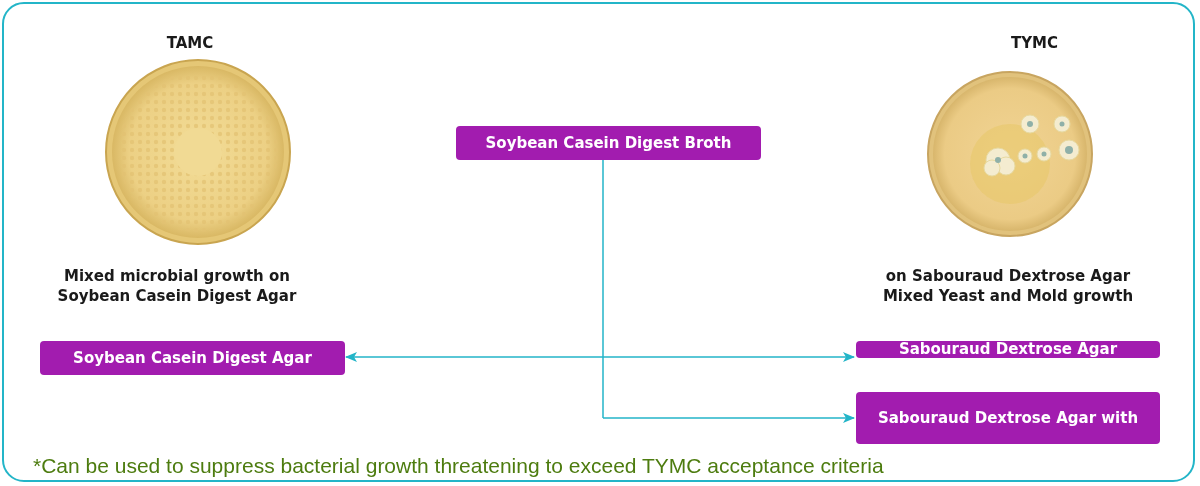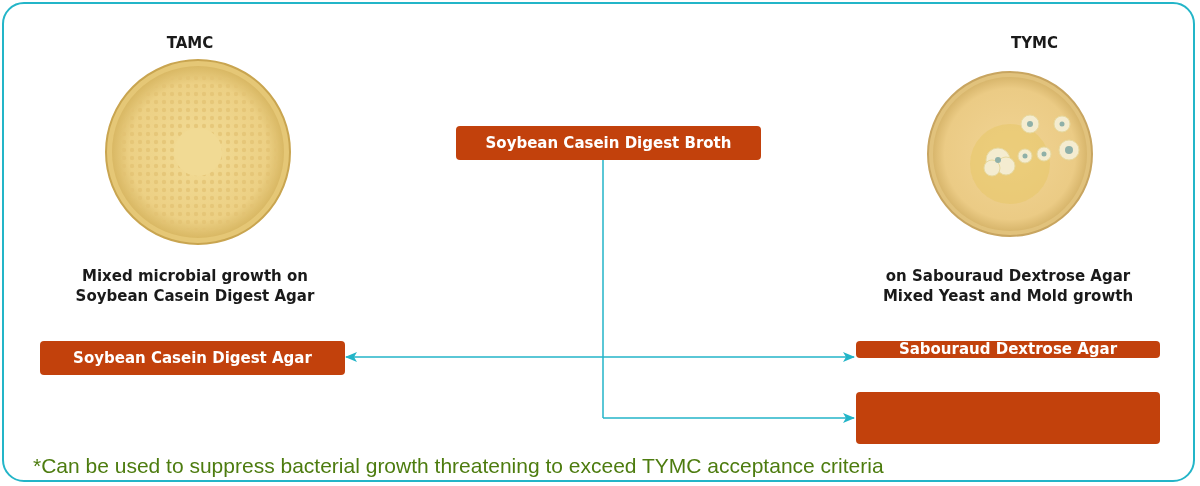--- a/index.html
+++ b/index.html
@@ -1,20 +1,20 @@
 <!DOCTYPE html>
 <html><head>
 <meta charset="utf-8">
 <style>
   html,body{margin:0;padding:0;background:#ffffff;}
   body{width:1200px;height:486px;position:relative;overflow:hidden;font-family:"DejaVu Sans","Liberation Sans",sans-serif;}
   .frame{position:absolute;left:2px;top:2px;width:1193px;height:480px;border:2px solid #23b5c8;border-radius:22px;box-sizing:border-box;}
   .title{position:absolute;font-weight:bold;font-size:15px;color:#1a1a1a;text-align:center;}
   .caption{position:absolute;font-weight:bold;font-size:15px;color:#1a1a1a;text-align:center;line-height:20px;}
-  .box{position:absolute;background:#c2410c;color:#ffffff;font-weight:bold;font-size:15px;border-radius:4px;display:flex;align-items:center;justify-content:center;text-align:center;line-height:19px;box-sizing:border-box;}
+  .box{position:absolute;background:#a21caf;color:#ffffff;font-weight:bold;font-size:15px;border-radius:4px;display:flex;align-items:center;justify-content:center;text-align:center;line-height:19px;box-sizing:border-box;}
   .footnote{position:absolute;left:33px;top:454px;font-size:21px;color:#4d7c0f;font-family:"Liberation Sans Narrow","Liberation Sans",sans-serif;}
   svg.lines{position:absolute;left:0;top:0;}
 </style>
 </head>
 <body>
 
 <div class="frame"></div>
 
 <svg class="lines" width="1200" height="486">
   <defs>
@@ -44,21 +44,21 @@
         <circle cx="4" cy="4" r="2.2" fill="#e2c272" opacity="0.8"></circle>
       </pattern>
     </defs>
     <circle cx="94" cy="94" r="92" fill="#e5c776" stroke="#c9a550" stroke-width="2"></circle>
     <circle cx="94" cy="94" r="86" fill="url(#g1)"></circle>
     <circle cx="94" cy="94" r="80" fill="url(#dots)" opacity="0.9"></circle>
     <circle cx="94" cy="94" r="24" fill="#f1da94"></circle>
   </svg>
 </div>
 
-<div class="caption" style="left:60px;top:266px;width:270px;">
+<div class="caption" style="left:42px;top:266px;width:270px;">
   <div>Mixed microbial growth on</div>
   <div>Soybean Casein Digest Agar</div>
 </div>
 
 <div class="box" style="left:40px;top:341px;width:305px;height:34px;">
   <span>Soybean Casein Digest Agar</span>
 </div>
 
 <div class="box" style="left:456px;top:126px;width:305px;height:34px;">
   <span>Soybean Casein Digest Broth</span>
@@ -102,15 +102,16 @@
 <div class="caption" style="left:873px;top:266px;width:270px;">
   <div>on Sabouraud Dextrose Agar</div>
   <div>Mixed Yeast and Mold growth</div>
 </div>
 
 <div class="box" style="left:856px;top:341px;width:304px;height:17px;">
   <span>Sabouraud Dextrose Agar</span>
 </div>
 
 <div class="box" style="left:856px;top:392px;width:304px;height:52px;flex-direction:column;">
+  <span>Sabouraud Dextrose Agar with</span>
 </div>
 
 <div class="footnote">*Can be used to suppress bacterial growth threatening to exceed TYMC acceptance criteria</div>
 
 </body></html>

